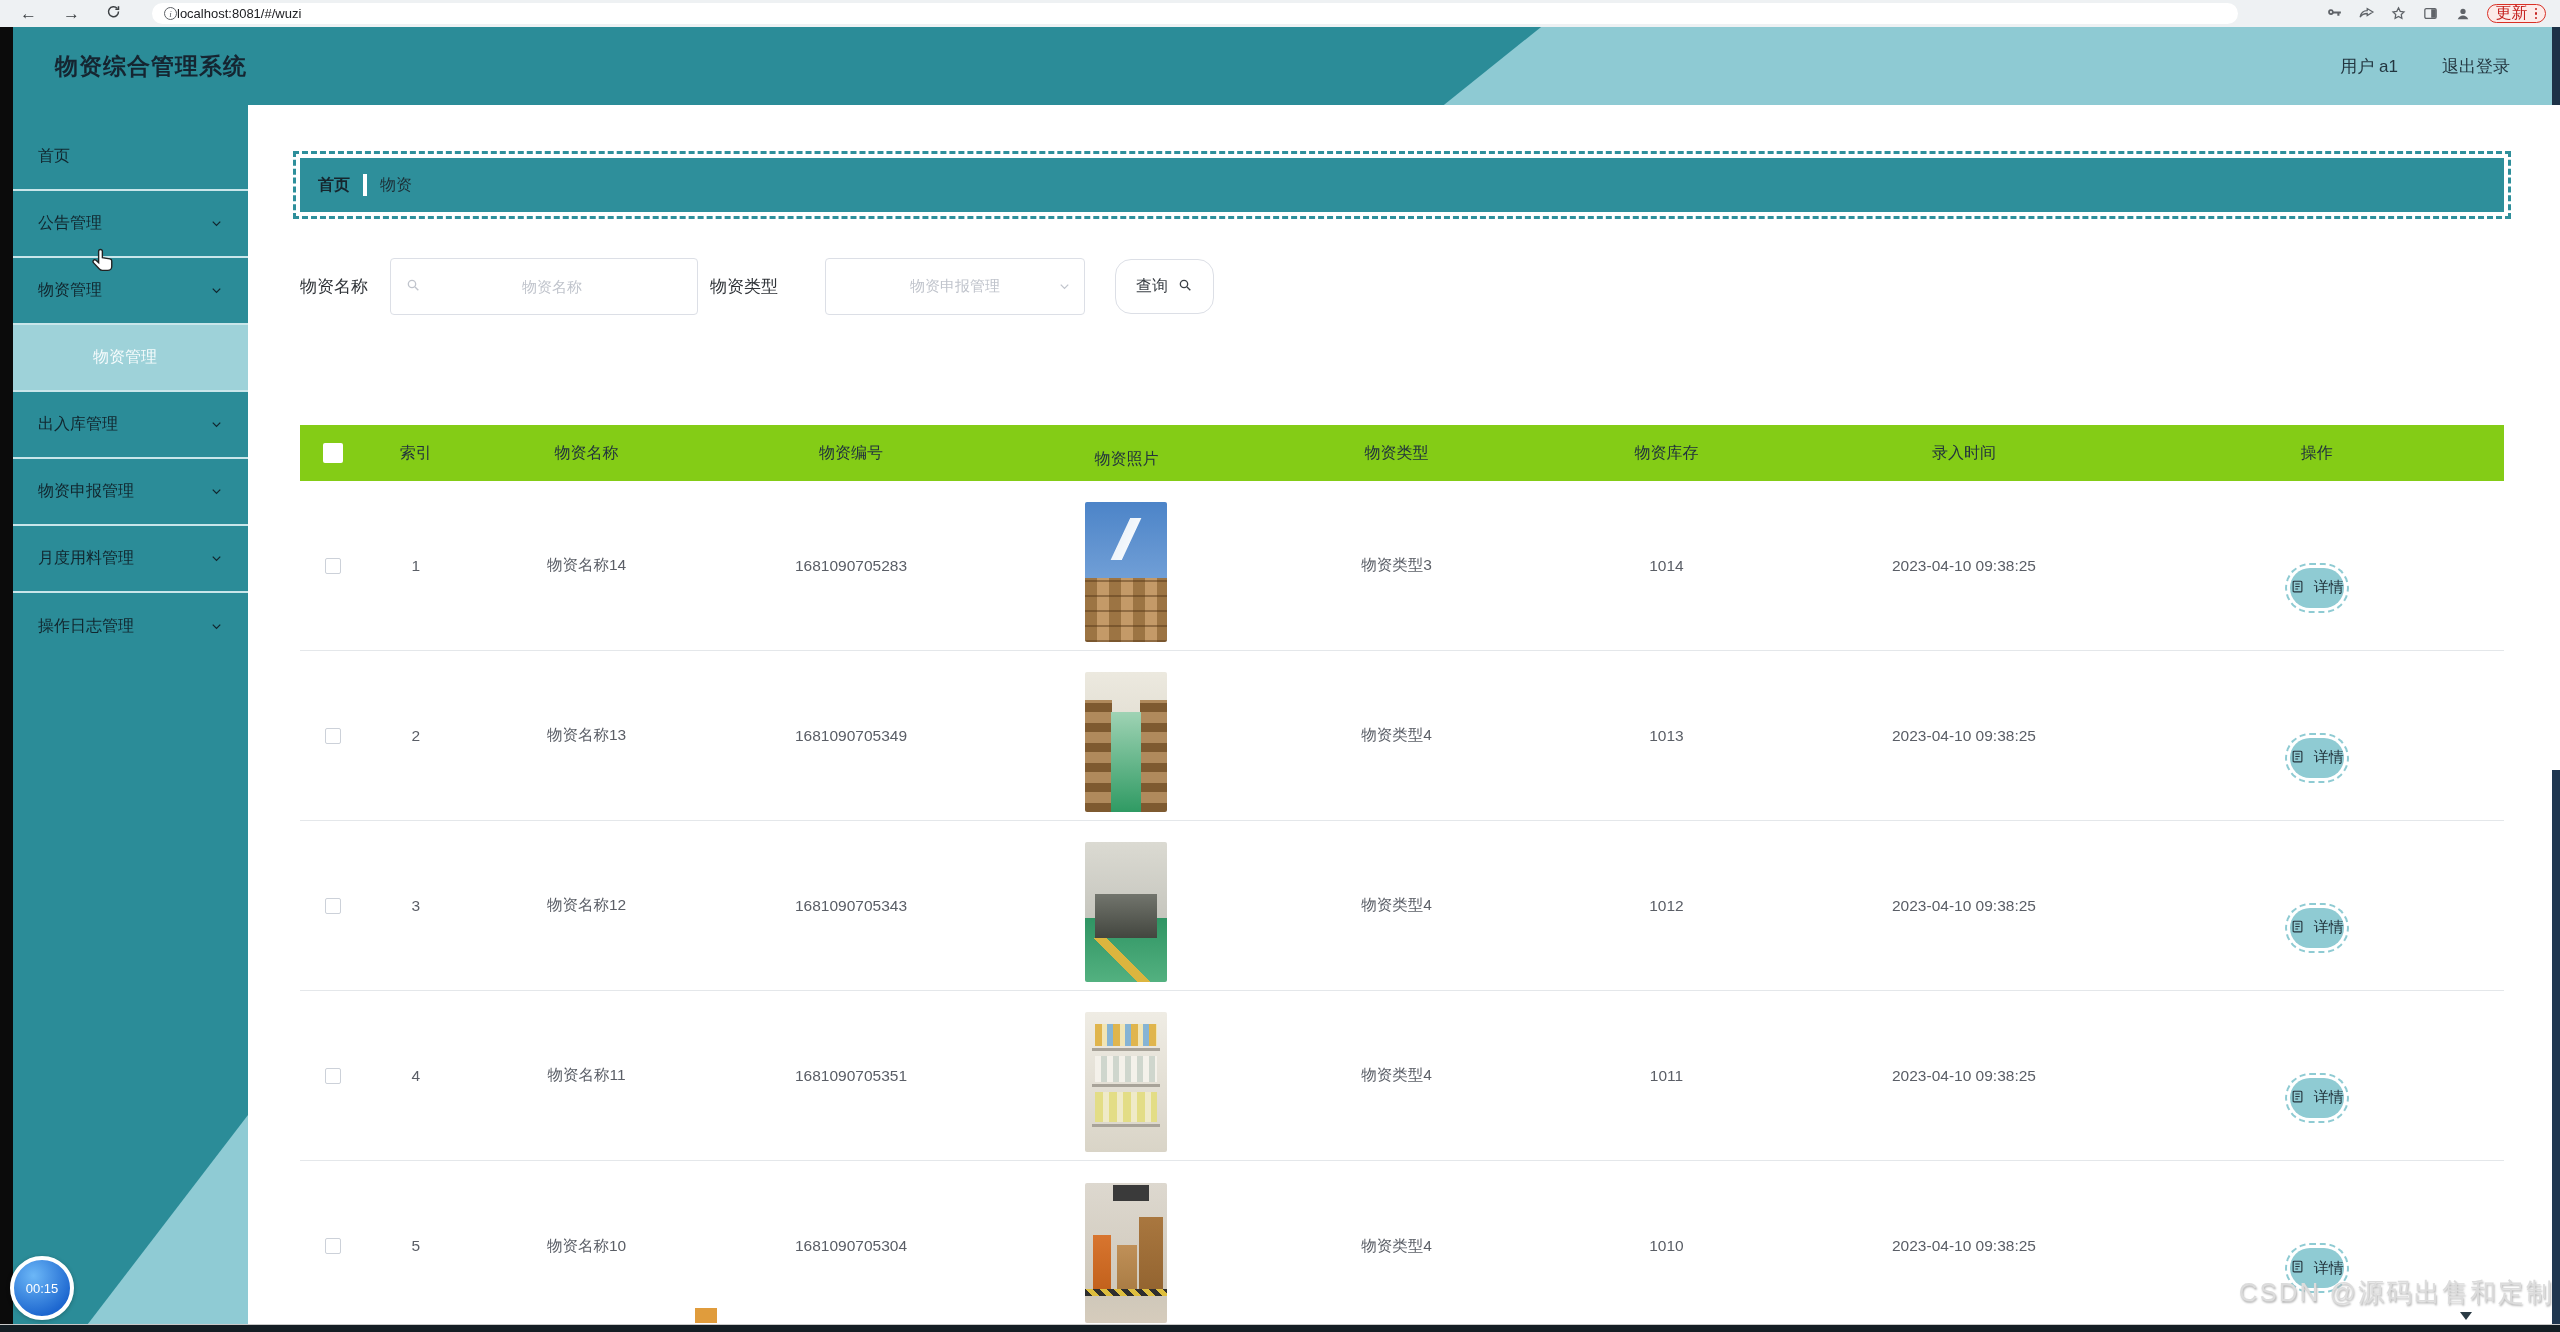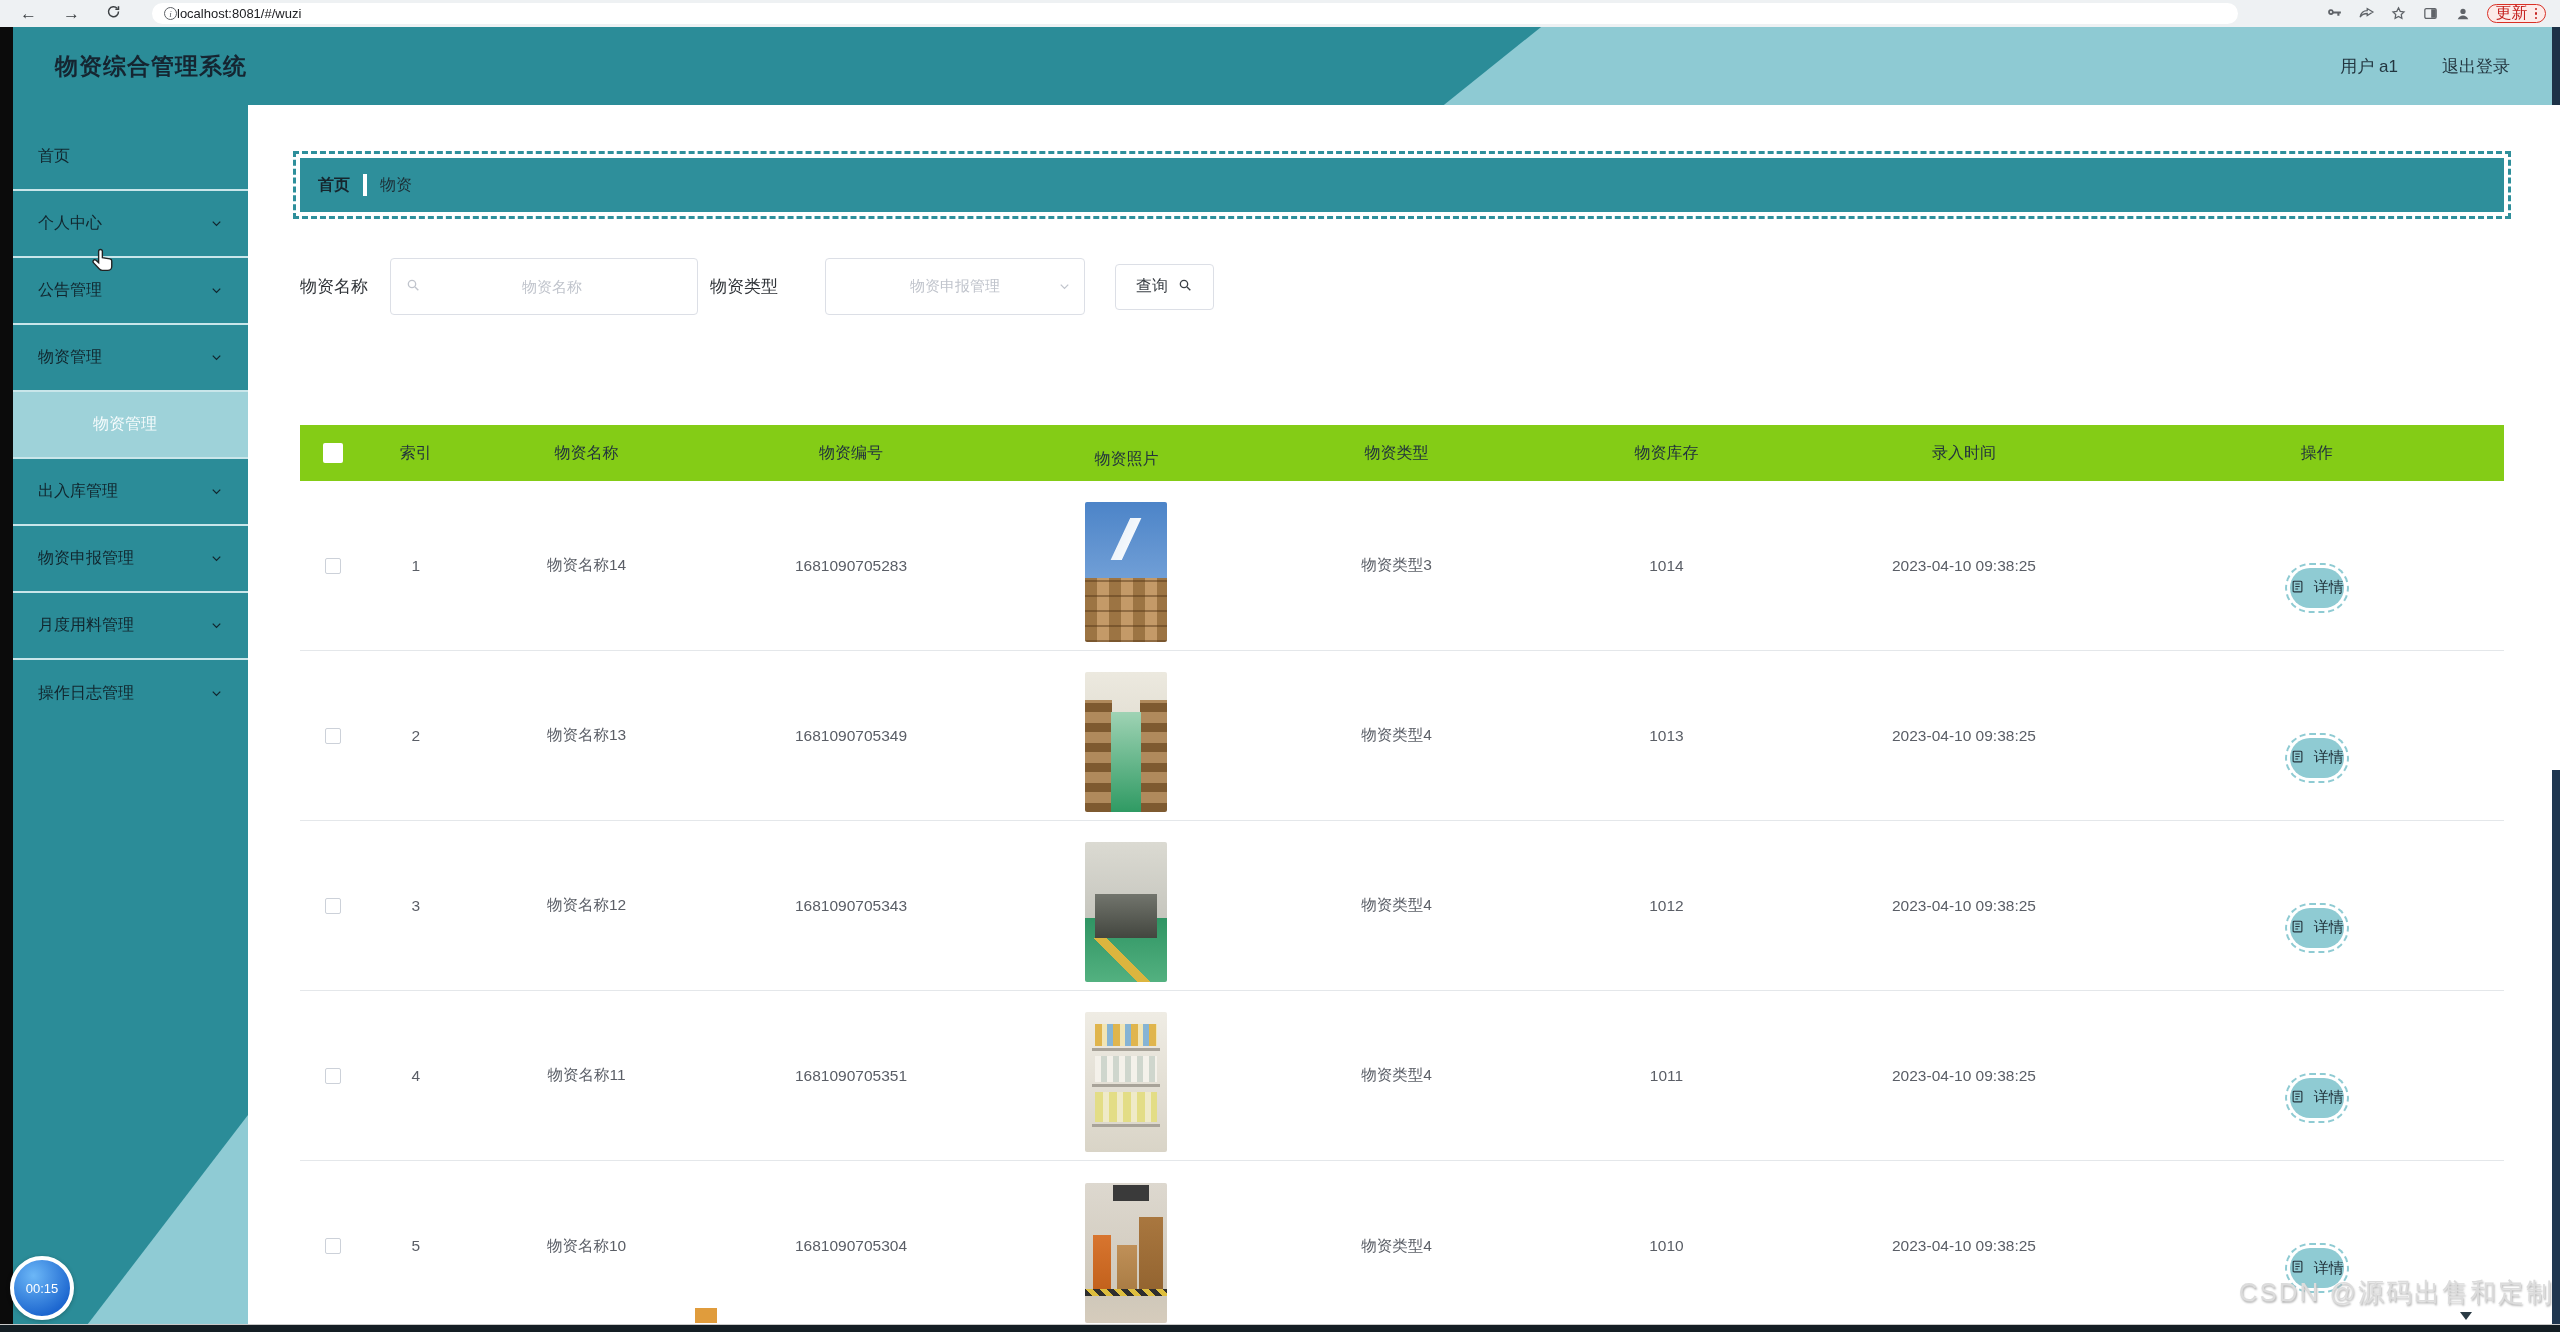--- a/index.html
+++ b/index.html
@@ -42,21 +42,21 @@
   .breadcrumb .bc-sep { width:4px; height:22px; background:#fff; }
   .breadcrumb .bc-cur { color:#1d3138; font-size:16px; }
 
   .filters { margin:46px 0 0 52px; display:flex; align-items:center; height:57px; }
   .f-label { font-size:17px; color:#2f3338; white-space:nowrap; }
   .f-input { margin-left:22px; width:308px; height:57px; background:#fff; border:1px solid #dcdfe6; border-radius:4px; display:flex; align-items:center; padding:0 14px; color:#c0c4cc; }
   .f-input input { flex:1; border:none; outline:none; text-align:center; font-size:15px; color:#606266; font-family:"Liberation Sans",sans-serif; background:transparent; }
   .f-input input::placeholder { color:#c0c4cc; }
   .f-select { margin-left:47px; width:260px; height:57px; background:#fff; border:1px solid #dcdfe6; border-radius:4px; display:flex; align-items:center; justify-content:center; position:relative; color:#c0c4cc; font-size:15px; cursor:pointer; }
   .f-select .chev { position:absolute; right:12px; color:#c0c4cc; }
-  .f-btn { margin-left:30px; height:46px; padding:0 20px; background:#fff; border:1px solid #dcdfe6; border-radius:4px; display:flex; align-items:center; gap:9px; font-size:16px; color:#3a3f45; cursor:pointer; }
+  .f-btn { margin-left:30px; height:55px; padding:0 20px; background:#fff; border:1px solid #dcdfe6; border-radius:16px; display:flex; align-items:center; gap:9px; font-size:16px; color:#3a3f45; cursor:pointer; }
 
   
   .table { margin:110px 48px 0 52px; }
   .t-head { display:flex; align-items:center; height:56px; background:#84cc16; color:#22333d; font-size:16px; }
   .t-row { display:flex; align-items:center; height:170px; border-bottom:1px solid #e4e7ea; color:#5a5e66; font-size:15.5px; background:#fff; }
   .c-sel { width:3%; display:flex; justify-content:center; }
   .c-idx { width:4.5%; text-align:center; }
   .c-name { width:11%; text-align:center; }
   .c-code { width:13%; text-align:center; }
   .c-photo { width:12%; display:flex; justify-content:center;margin-top:13px; }
@@ -183,28 +183,20 @@
       <span>用户 a1</span>
       <span style="cursor:pointer;">退出登录</span>
     </div>
   </div>
 
   <div class="sidebar">
     <div class="side-item">
       <span>首页</span>
     </div>
     <div class="side-item">
-      <span>个人中心</span>
-      <span class="chev">
-          <svg width="15" height="15" viewBox="0 0 24 24">
-            <path d="M6 9l6 6 6-6" fill="none" stroke="#11262e" stroke-width="2"></path>
-          </svg>
-        </span>
-    </div>
-    <div class="side-item">
       <span>公告管理</span>
       <span class="chev">
           <svg width="15" height="15" viewBox="0 0 24 24">
             <path d="M6 9l6 6 6-6" fill="none" stroke="#11262e" stroke-width="2"></path>
           </svg>
         </span>
     </div>
     <div class="side-item">
       <span>物资管理</span>
       <span class="chev">

